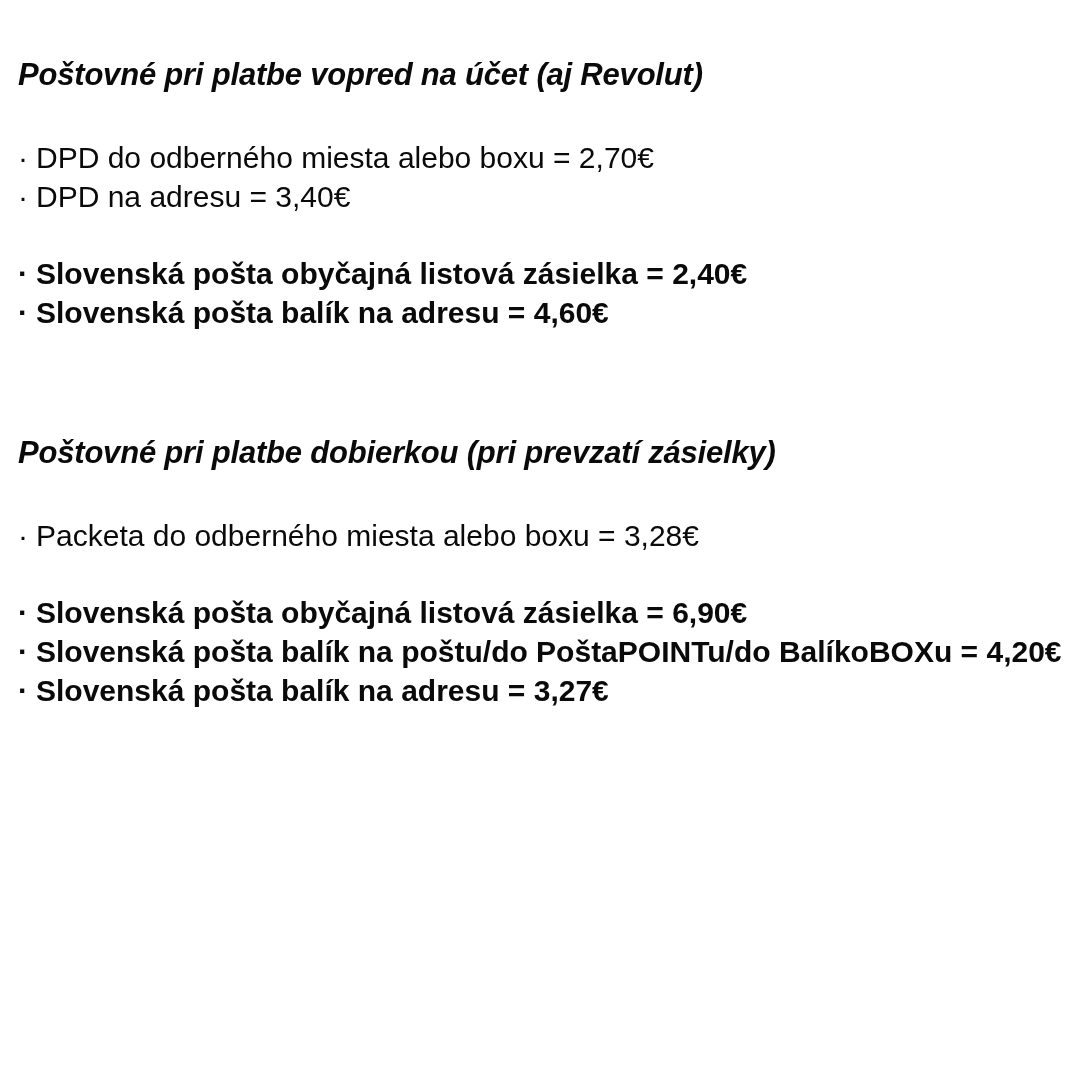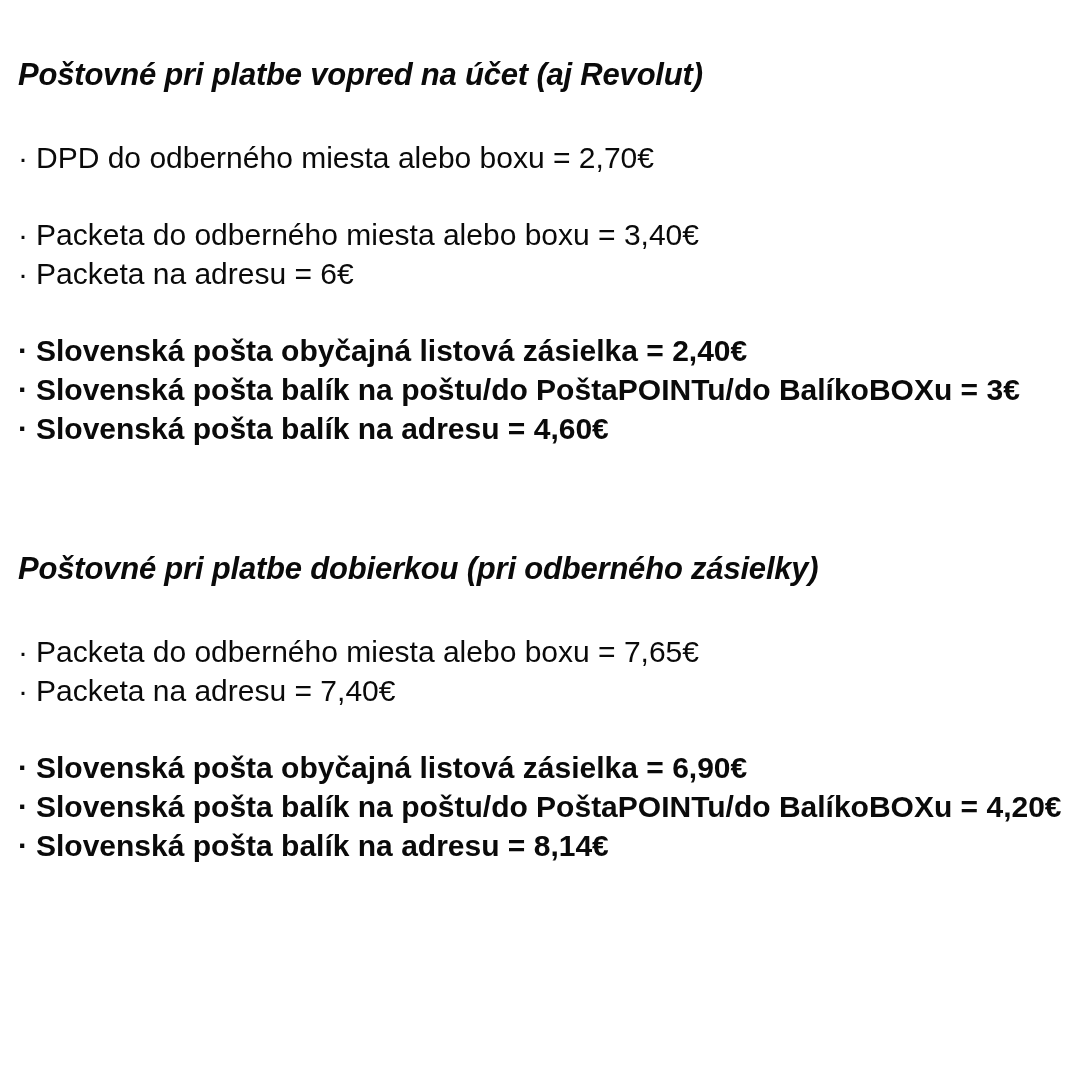--- a/index.html
+++ b/index.html
@@ -54,49 +54,44 @@
 
 <div class="doc">
 
   <section class="section section-1">
     <h2 class="section-title">Poštovné pri platbe vopred na účet (aj Revolut)</h2>
 
     <div class="price-list">
 
       <div class="group">
         <div class="line"><span class="bullet">·</span><span>DPD do odberného miesta alebo boxu = 2,70€</span></div>
+        <div class="line"><span class="bullet">·</span><span>DPD na adresu = 3,40€</span></div>
       </div>
 
-      <div class="group">
-        <div class="line"><span class="bullet">·</span><span>Packeta do odberného miesta alebo boxu = 3,40€</span></div>
-        <div class="line"><span class="bullet">·</span><span>Packeta na adresu = 6€</span></div>
-      </div>
 
       <div class="group">
         <div class="line"><span class="bullet">·</span><span>Slovenská pošta obyčajná listová zásielka = 2,40€</span></div>
-        <div class="line"><span class="bullet">·</span><span>Slovenská pošta balík na poštu/do PoštaPOINTu/do BalíkoBOXu = 3€</span></div>
         <div class="line"><span class="bullet">·</span><span>Slovenská pošta balík na adresu = 4,60€</span></div>
       </div>
 
     </div>
   </section>
 
   <section class="section section-2">
-    <h2 class="section-title">Poštovné pri platbe dobierkou (pri odberného zásielky)</h2>
+    <h2 class="section-title">Poštovné pri platbe dobierkou (pri prevzatí zásielky)</h2>
 
     <div class="price-list">
 
 
       <div class="group">
-        <div class="line"><span class="bullet">·</span><span>Packeta do odberného miesta alebo boxu = 7,65€</span></div>
-        <div class="line"><span class="bullet">·</span><span>Packeta na adresu = 7,40€</span></div>
+        <div class="line"><span class="bullet">·</span><span>Packeta do odberného miesta alebo boxu = 3,28€</span></div>
       </div>
 
       <div class="group">
         <div class="line"><span class="bullet">·</span><span>Slovenská pošta obyčajná listová zásielka = 6,90€</span></div>
         <div class="line"><span class="bullet">·</span><span>Slovenská pošta balík na poštu/do PoštaPOINTu/do BalíkoBOXu = 4,20€</span></div>
-        <div class="line"><span class="bullet">·</span><span>Slovenská pošta balík na adresu = 8,14€</span></div>
+        <div class="line"><span class="bullet">·</span><span>Slovenská pošta balík na adresu = 3,27€</span></div>
       </div>
 
     </div>
   </section>
 
 </div>
 
 </body></html>

